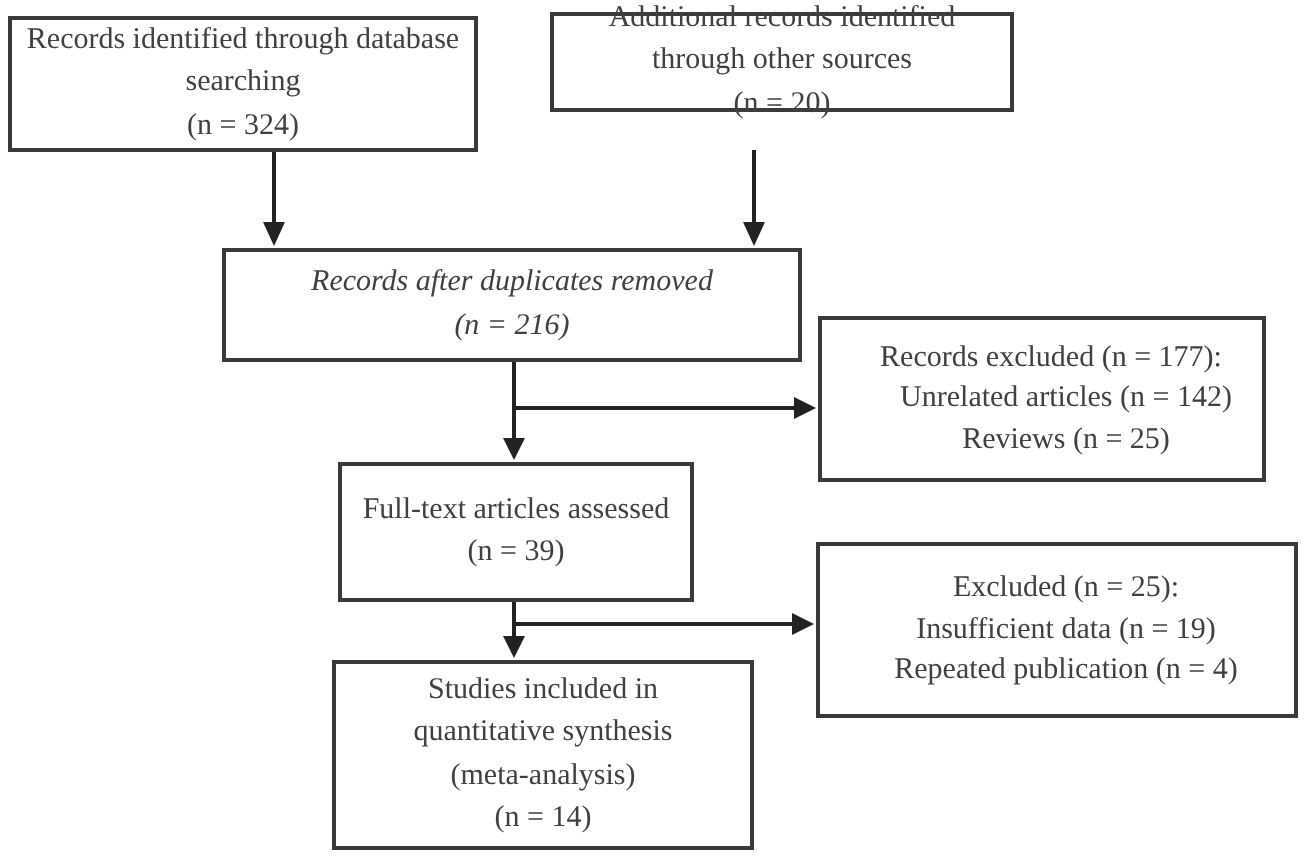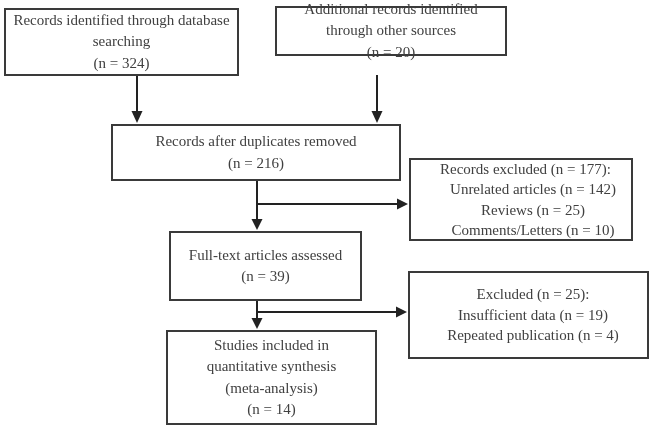--- a/index.html
+++ b/index.html
@@ -96,33 +96,32 @@
     <span>searching</span>
     <span>(n = 324)</span>
   </div>
 
   <div class="box box-center" id="box-other-sources" style="left:275px; top:6px; width:232px; height:50px;">
     <span>Additional records identified</span>
     <span>through other sources</span>
     <span>(n = 20)</span>
   </div>
 
-  <div class="box box-center" id="box-duplicates-removed" style="left:111px; top:124px; width:290px; height:57px;">
+  <div class="box box-center" id="box-duplicates-removed" style="left:111px; top:124px; width:290px; height:57px;font-style:italic;">
     <span>Records after duplicates removed</span>
     <span>(n = 216)</span>
   </div>
 
   <div class="box box-left" id="box-records-excluded" style="left:409px; top:158px; width:224px; height:83px;">
     <span>Records excluded (n = 177):</span>
     <span class="indent">Unrelated articles (n = 142)</span>
     <span class="indent">Reviews (n = 25)</span>
-    <span class="indent">Comments/Letters (n = 10)</span>
   </div>
 
-  <div class="box box-center" id="box-fulltext-assessed" style="left:169px; top:231px; width:193px; height:70px;">
+  <div class="box box-center" id="box-fulltext-assessed" style="left:169px; top:231px; width:178px; height:70px;">
     <span>Full-text articles assessed</span>
     <span>(n = 39)</span>
   </div>
 
   <div class="box box-left" id="box-fulltext-excluded" style="left:408px; top:271px; width:241px; height:88px;">
     <span>Excluded (n = 25):</span>
     <span class="indent">Insufficient data (n = 19)</span>
     <span class="indent">Repeated publication (n = 4)</span>
   </div>
 

